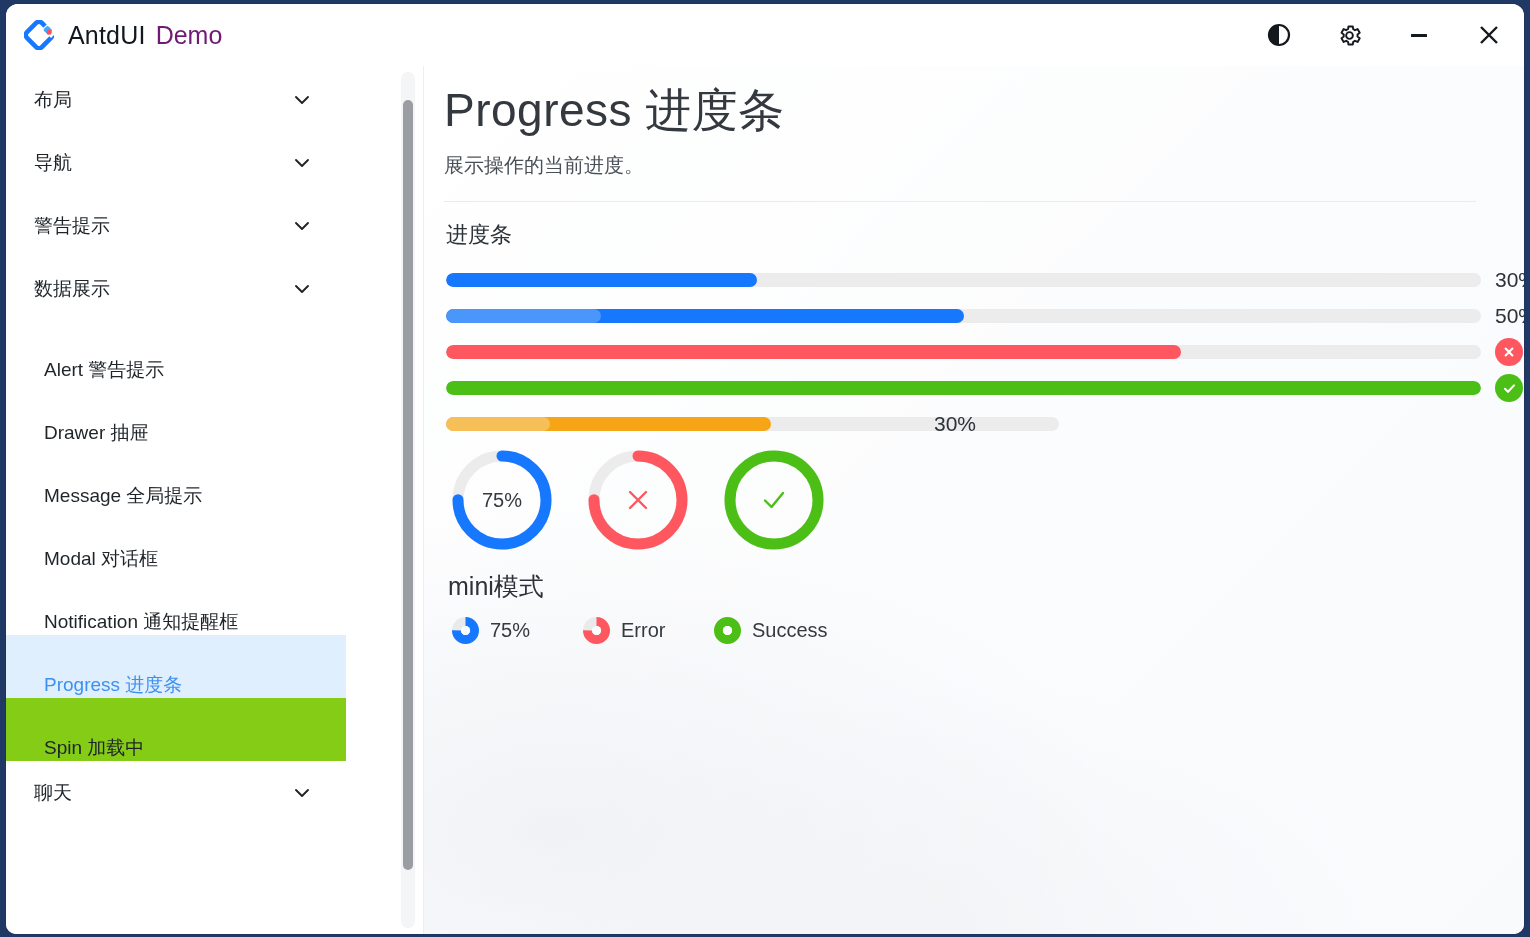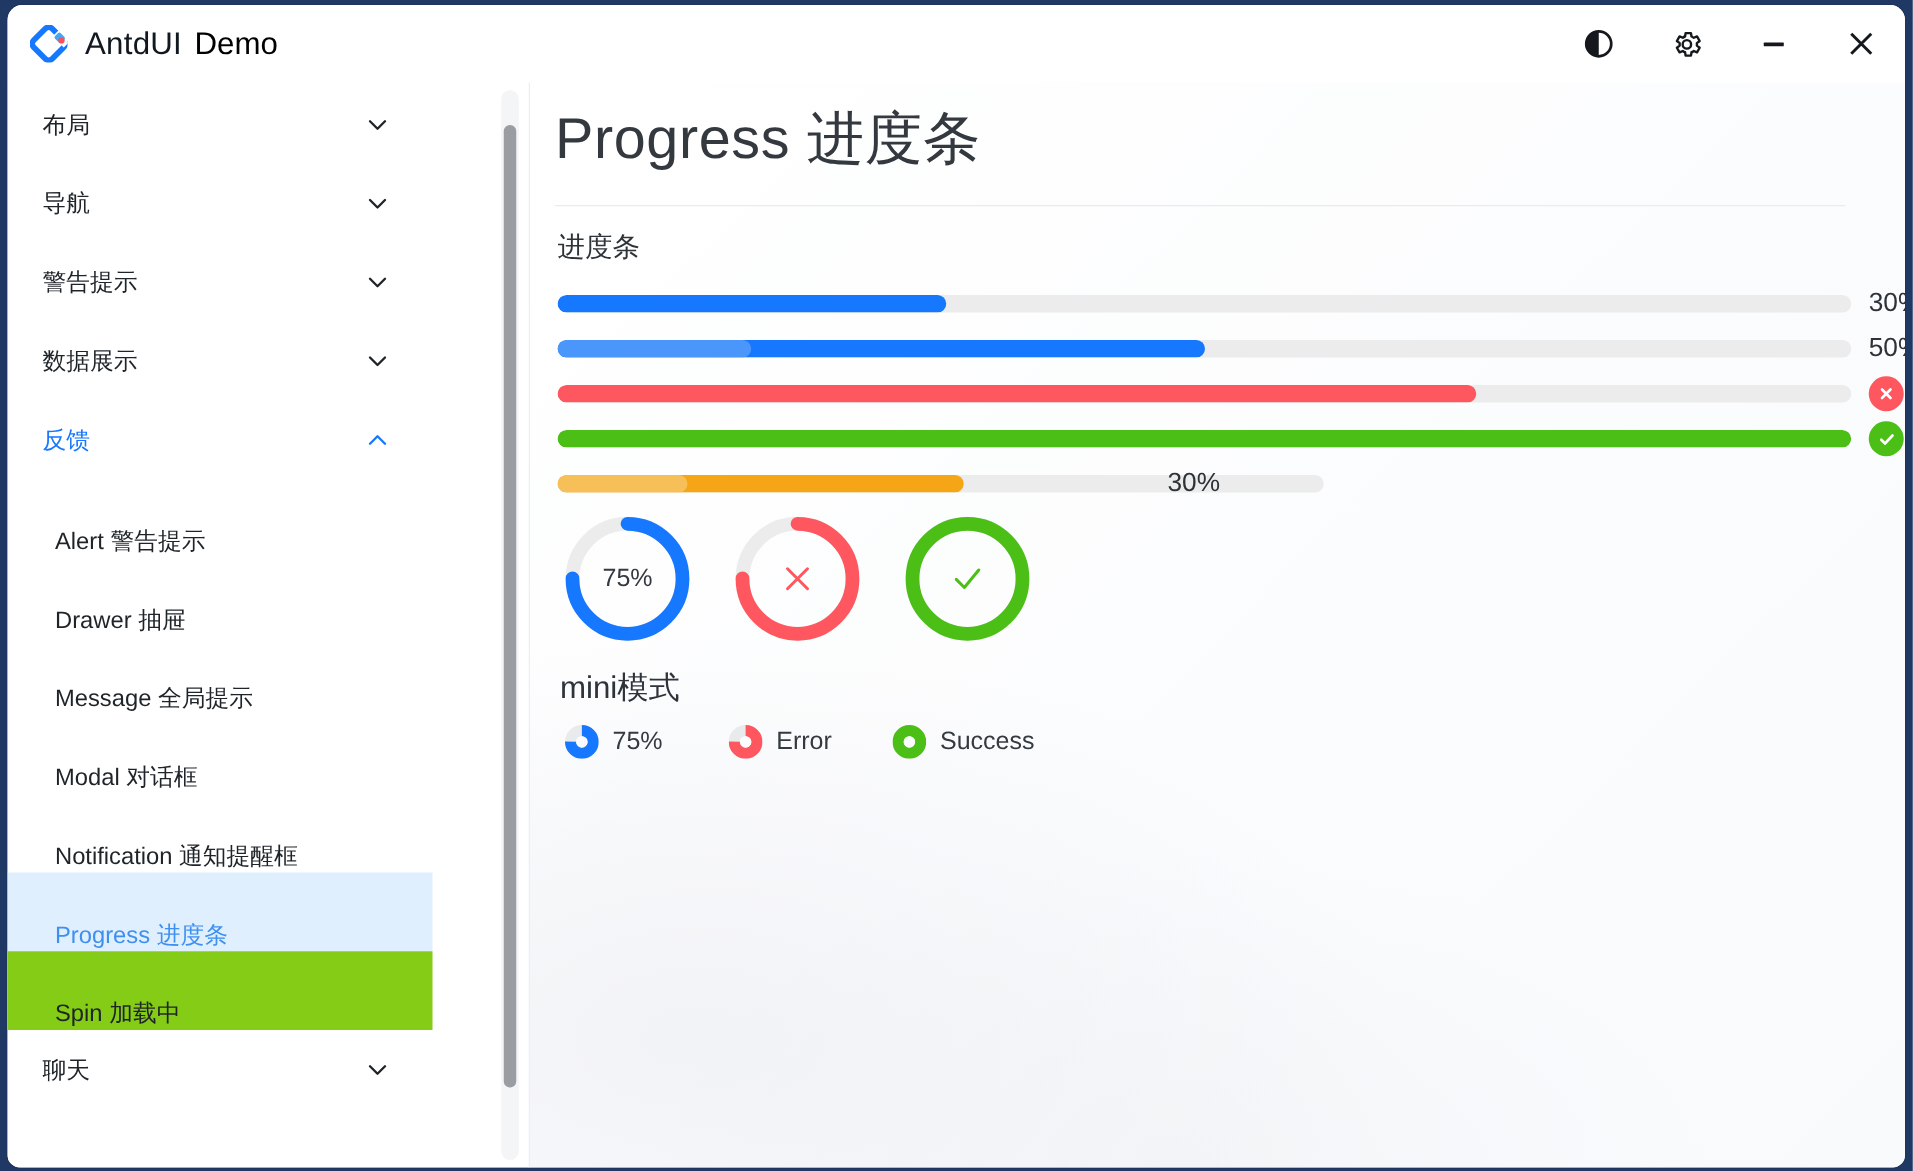--- a/index.html
+++ b/index.html
@@ -46,21 +46,21 @@
   .logo-mark svg { display: block; }
   .app-title {
     font-size: 25px;
     letter-spacing: 0.2px;
     color: #11181f;
     font-weight: 400;
     white-space: nowrap;
   }
   .app-subtitle {
     font-size: 25px;
-    color: #000000;
+    color: #701a75;
     font-weight: 400;
     margin-left: 10px;
     white-space: nowrap;
   }
   #titlebar-spacer { flex: 1 1 auto; }
   #titlebar-right {
     display: flex;
     align-items: center;
     height: 100%;
   }
@@ -351,26 +351,20 @@
           </svg>
         </div>
 
         <div class="nav-group">
           <span class="glabel">数据展示</span>
           <svg class="chev" viewBox="0 0 20 20">
             <path d="M4 7 L10 13 L16 7" fill="none" stroke="#1f2429" stroke-width="1.9" stroke-linecap="round" stroke-linejoin="round"></path>
           </svg>
         </div>
 
-        <div class="nav-group open">
-          <span class="glabel">反馈</span>
-          <svg class="chev" viewBox="0 0 20 20">
-            <path d="M4 13 L10 7 L16 13" fill="none" stroke="#1677ff" stroke-width="1.9" stroke-linecap="round" stroke-linejoin="round"></path>
-          </svg>
-        </div>
 
         <div class="nav-item">
           <span>Alert 警告提示</span>
         </div>
         <div class="nav-item">
           <span>Drawer 抽屉</span>
         </div>
         <div class="nav-item">
           <span>Message 全局提示</span>
         </div>
@@ -396,20 +390,21 @@
       </div>
 
       <div id="sb-track">
         <div id="sb-thumb"></div>
       </div>
     </nav>
 
     <main id="main">
 
       <h1 id="page-title">Progress 进度条</h1>
+      <div id="page-desc">展示操作的当前进度。</div>
       <div class="hr"></div>
 
       <div class="section-title">进度条</div>
 
       <div class="bar-row">
         <div class="bar-track" style="width:1035px">
           <div class="bar-fill" style="width:30%;background:#1677ff"></div>
         </div>
         <span class="bar-pct">30%</span>
       </div>

